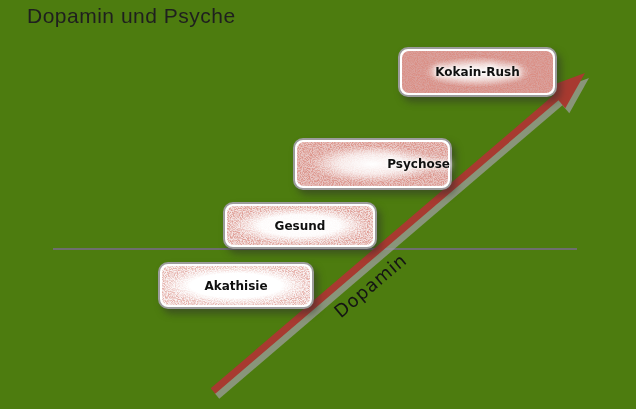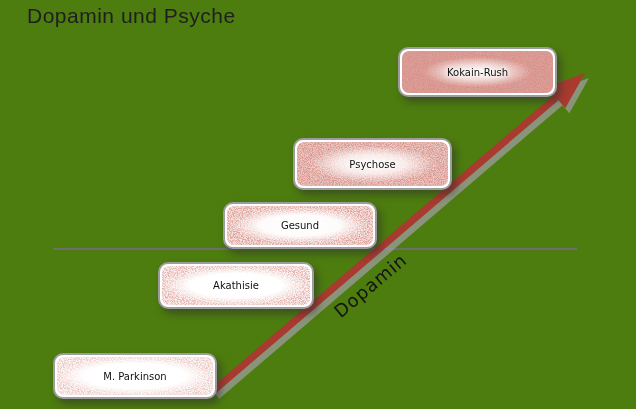--- a/index.html
+++ b/index.html
@@ -45,26 +45,27 @@
     z-index:3;
     display:flex;align-items:center;justify-content:center;
   }
   .box .tex{
     position:absolute;left:2px;top:2px;right:2px;bottom:2px;
     border-radius:7px;overflow:hidden;
   }
   .box .tex svg{display:block;width:100%;height:100%;}
   .box .lbl{
     position:relative;
-    font-size:10px;color:#101010;
+    font-size:12px;color:#101010;
     text-shadow:0 0 4px #fff,0 0 7px #fff,0 0 10px #fff;
     white-space:nowrap;
+    font-weight:bold;
   }
   #box-kokain   {left:398px;top:47px; width:155px;height:46px;}
-  #box-psychose {left:293px;top:138px;width:155px;height:48px;}
+  #box-psychose {left:293px;top:138px;width:155px;height:48px;justify-content:flex-end;}
   #box-gesund   {left:223px;top:202px;width:150px;height:43px;text-align:center;}
   #box-akathisie{left:158px;top:262px;width:152px;height:43px;}
   #box-parkinson{left:53px; top:353px;width:160px;height:42px;}
 </style>
 </head>
 <body>
 
 <div class="canvas">
 
   <h1 class="page-title">Dopamin und Psyche</h1>
@@ -174,25 +175,14 @@
       <svg preserveAspectRatio="none">
           <g mask="url(#mA)">
         <rect width="100%" height="100%" fill="#b5443a" opacity="0.08"></rect>
         <rect width="100%" height="100%" filter="url(#speckle)" opacity="0.7"></rect>
       </g>
         </svg>
     </div>
     <span class="lbl">Akathisie</span>
   </div>
 
-  <div class="box" id="box-parkinson">
-    <div class="tex">
-      <svg preserveAspectRatio="none">
-          <g mask="url(#mM)">
-        <rect width="100%" height="100%" fill="#b5443a" opacity="0.05"></rect>
-        <rect width="100%" height="100%" filter="url(#speckle)" opacity="0.55"></rect>
-      </g>
-        </svg>
-    </div>
-    <span class="lbl">M. Parkinson</span>
-  </div>
 
 </div>
 
 </body></html>

